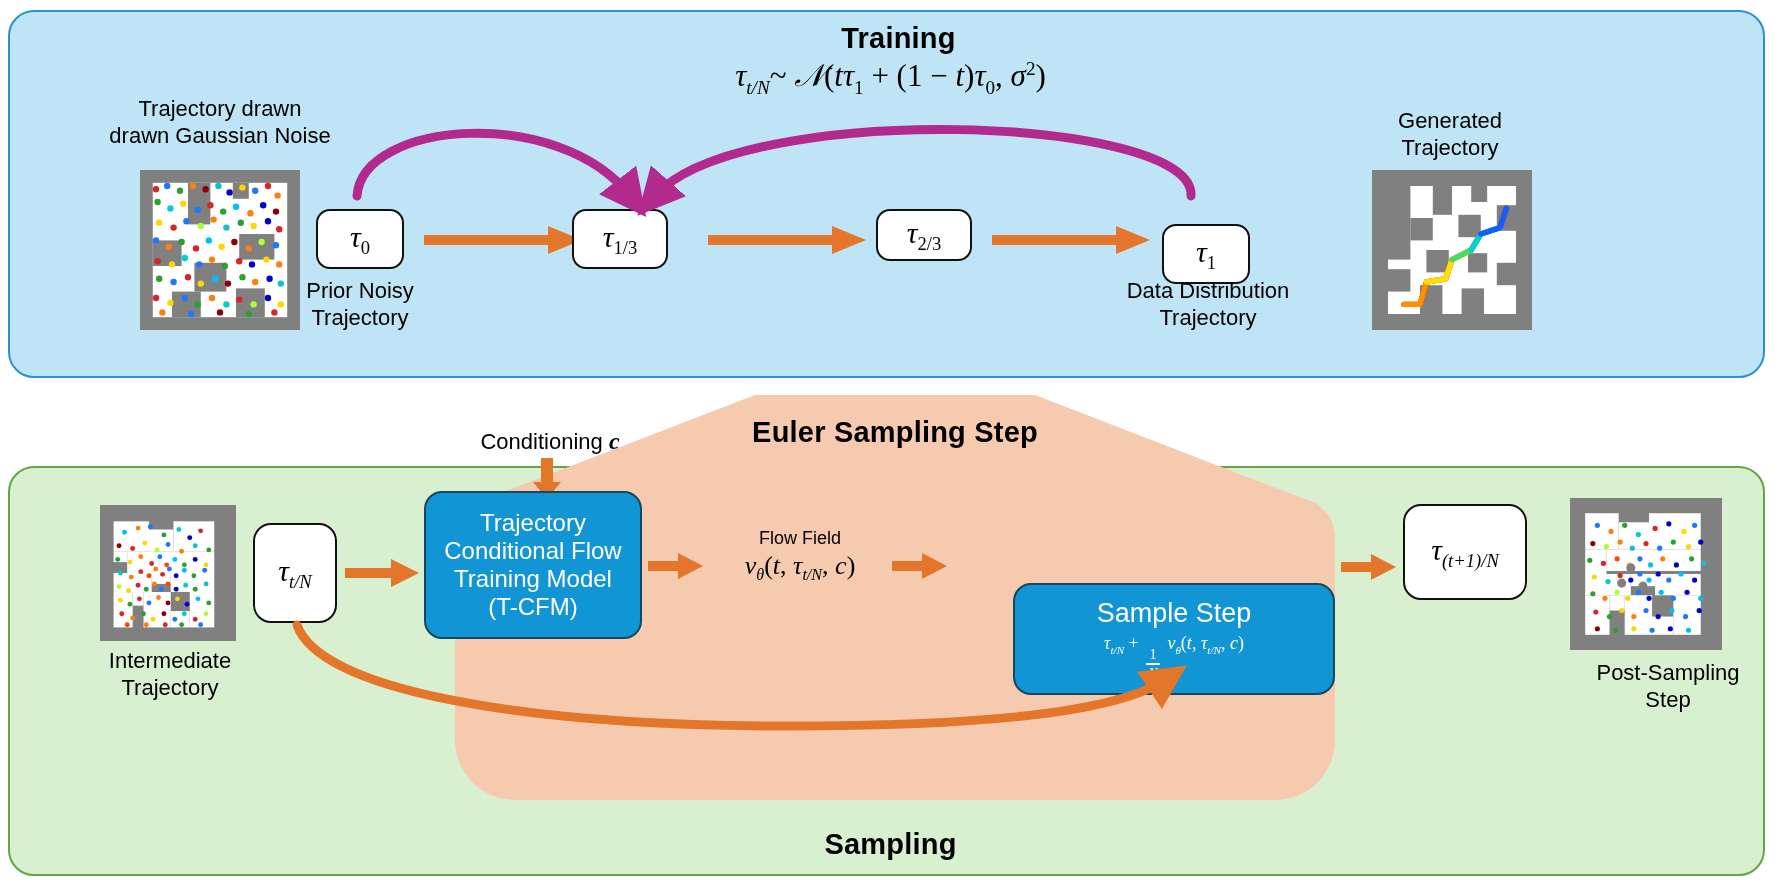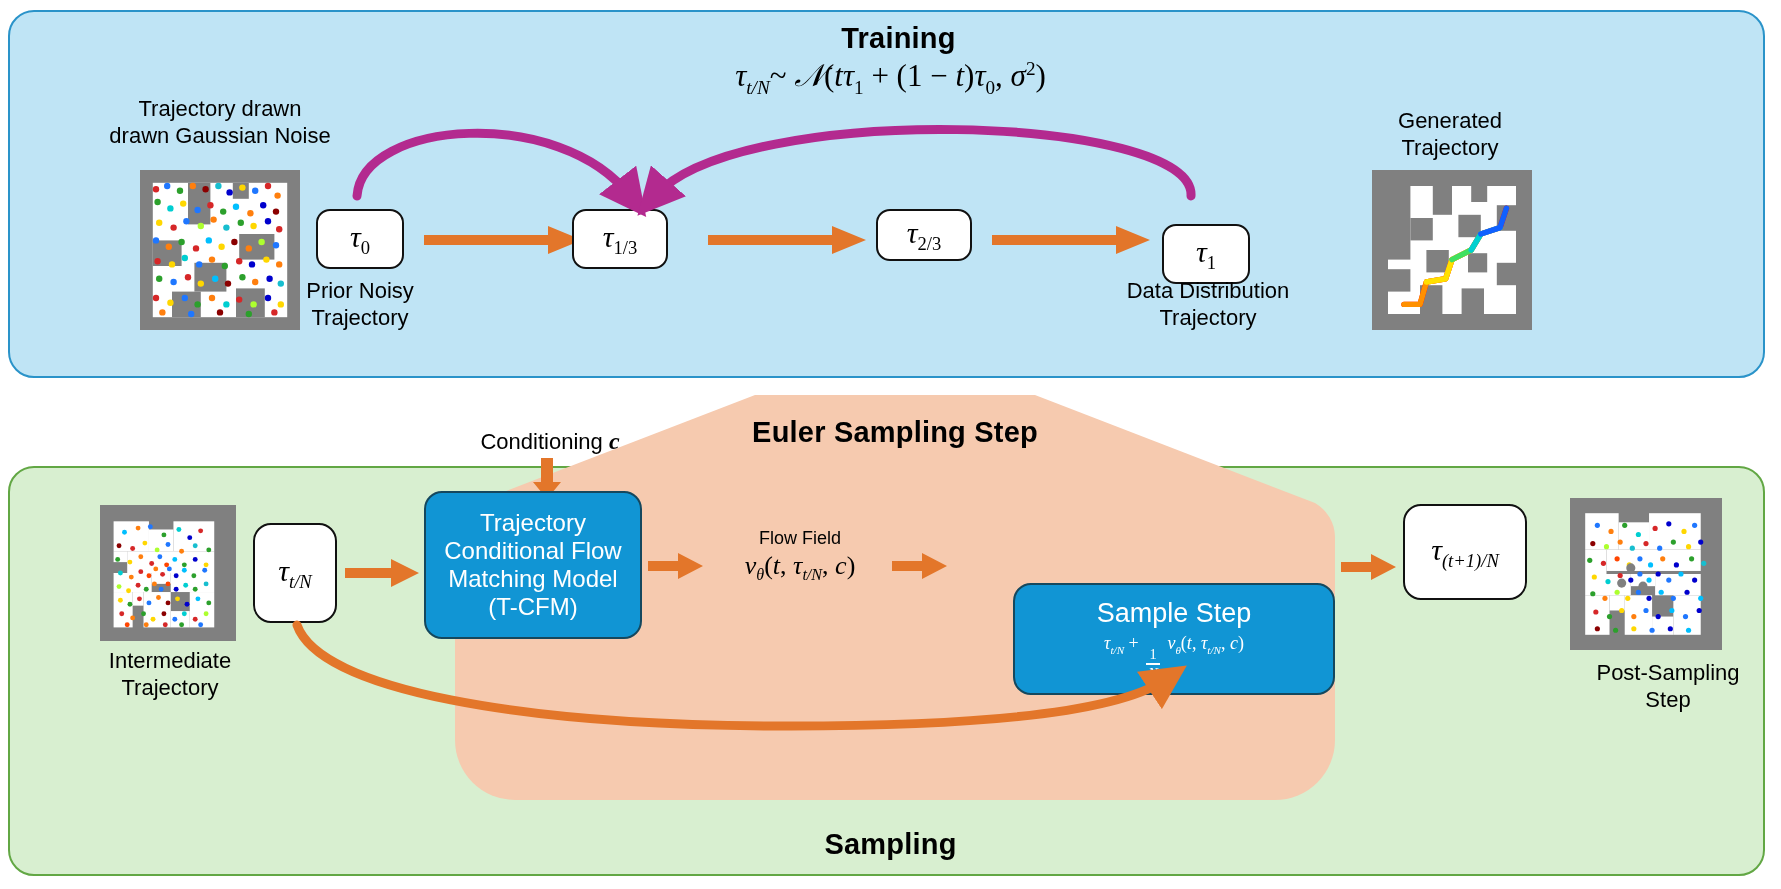--- a/index.html
+++ b/index.html
@@ -405,21 +405,21 @@
 </div>
 <div class="abs arrow" style="left:532px;top:458px;width:30px;height:42px;z-index:9;">
   <svg width="30" height="42" viewBox="0 0 30 42">
     <path d="M9,0 L21,0 L21,24 L29,24 L15,41 L1,24 L9,24 Z" fill="#e3762a"></path>
   </svg>
 </div>
 
 <div class="blue-box abs" style="left:424px;top:491px;width:218px;height:148px;">
   <div class="ln">Trajectory</div>
   <div class="ln">Conditional Flow</div>
-  <div class="ln">Matching Model</div>
+  <div class="ln">Training Model</div>
   <div class="ln">(T-CFM)</div>
 </div>
 
 <div class="abs arrow" style="left:648px;top:552px;width:56px;height:28px;z-index:9;">
   <svg width="56" height="28" viewBox="0 0 56 28">
     <path d="M0,9 L30,9 L30,1 L55,14 L30,27 L30,19 L0,19 Z" fill="#e3762a"></path>
   </svg>
 </div>
 
 <div class="abs" style="left:700px;top:528px;width:200px;text-align:center;z-index:9;">

